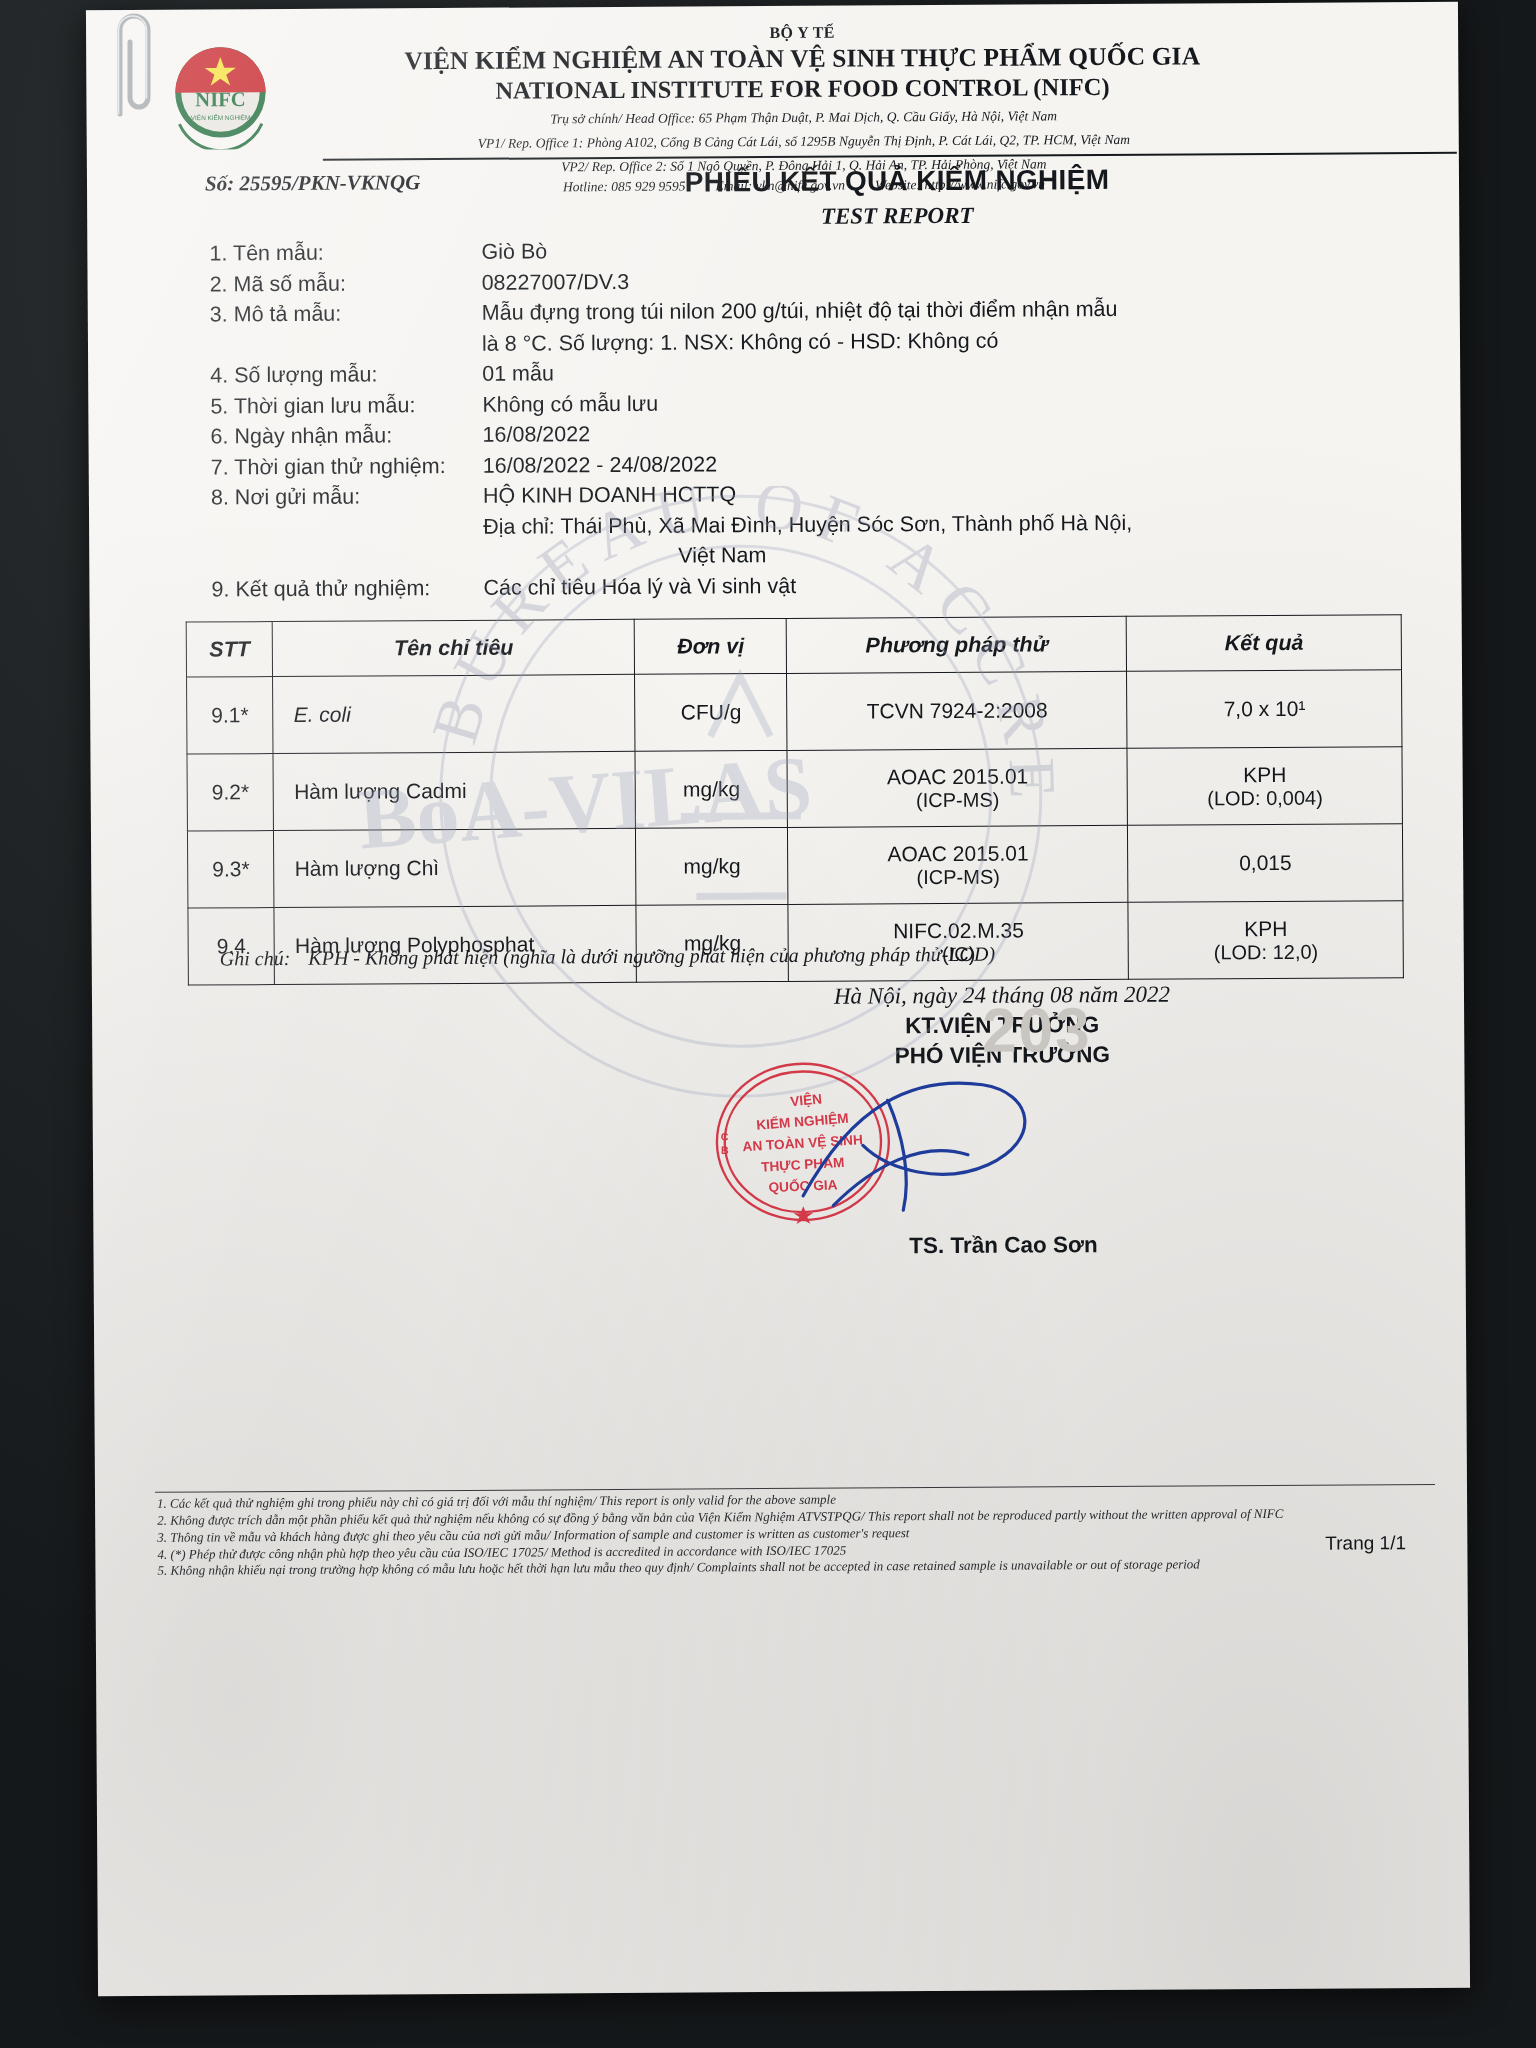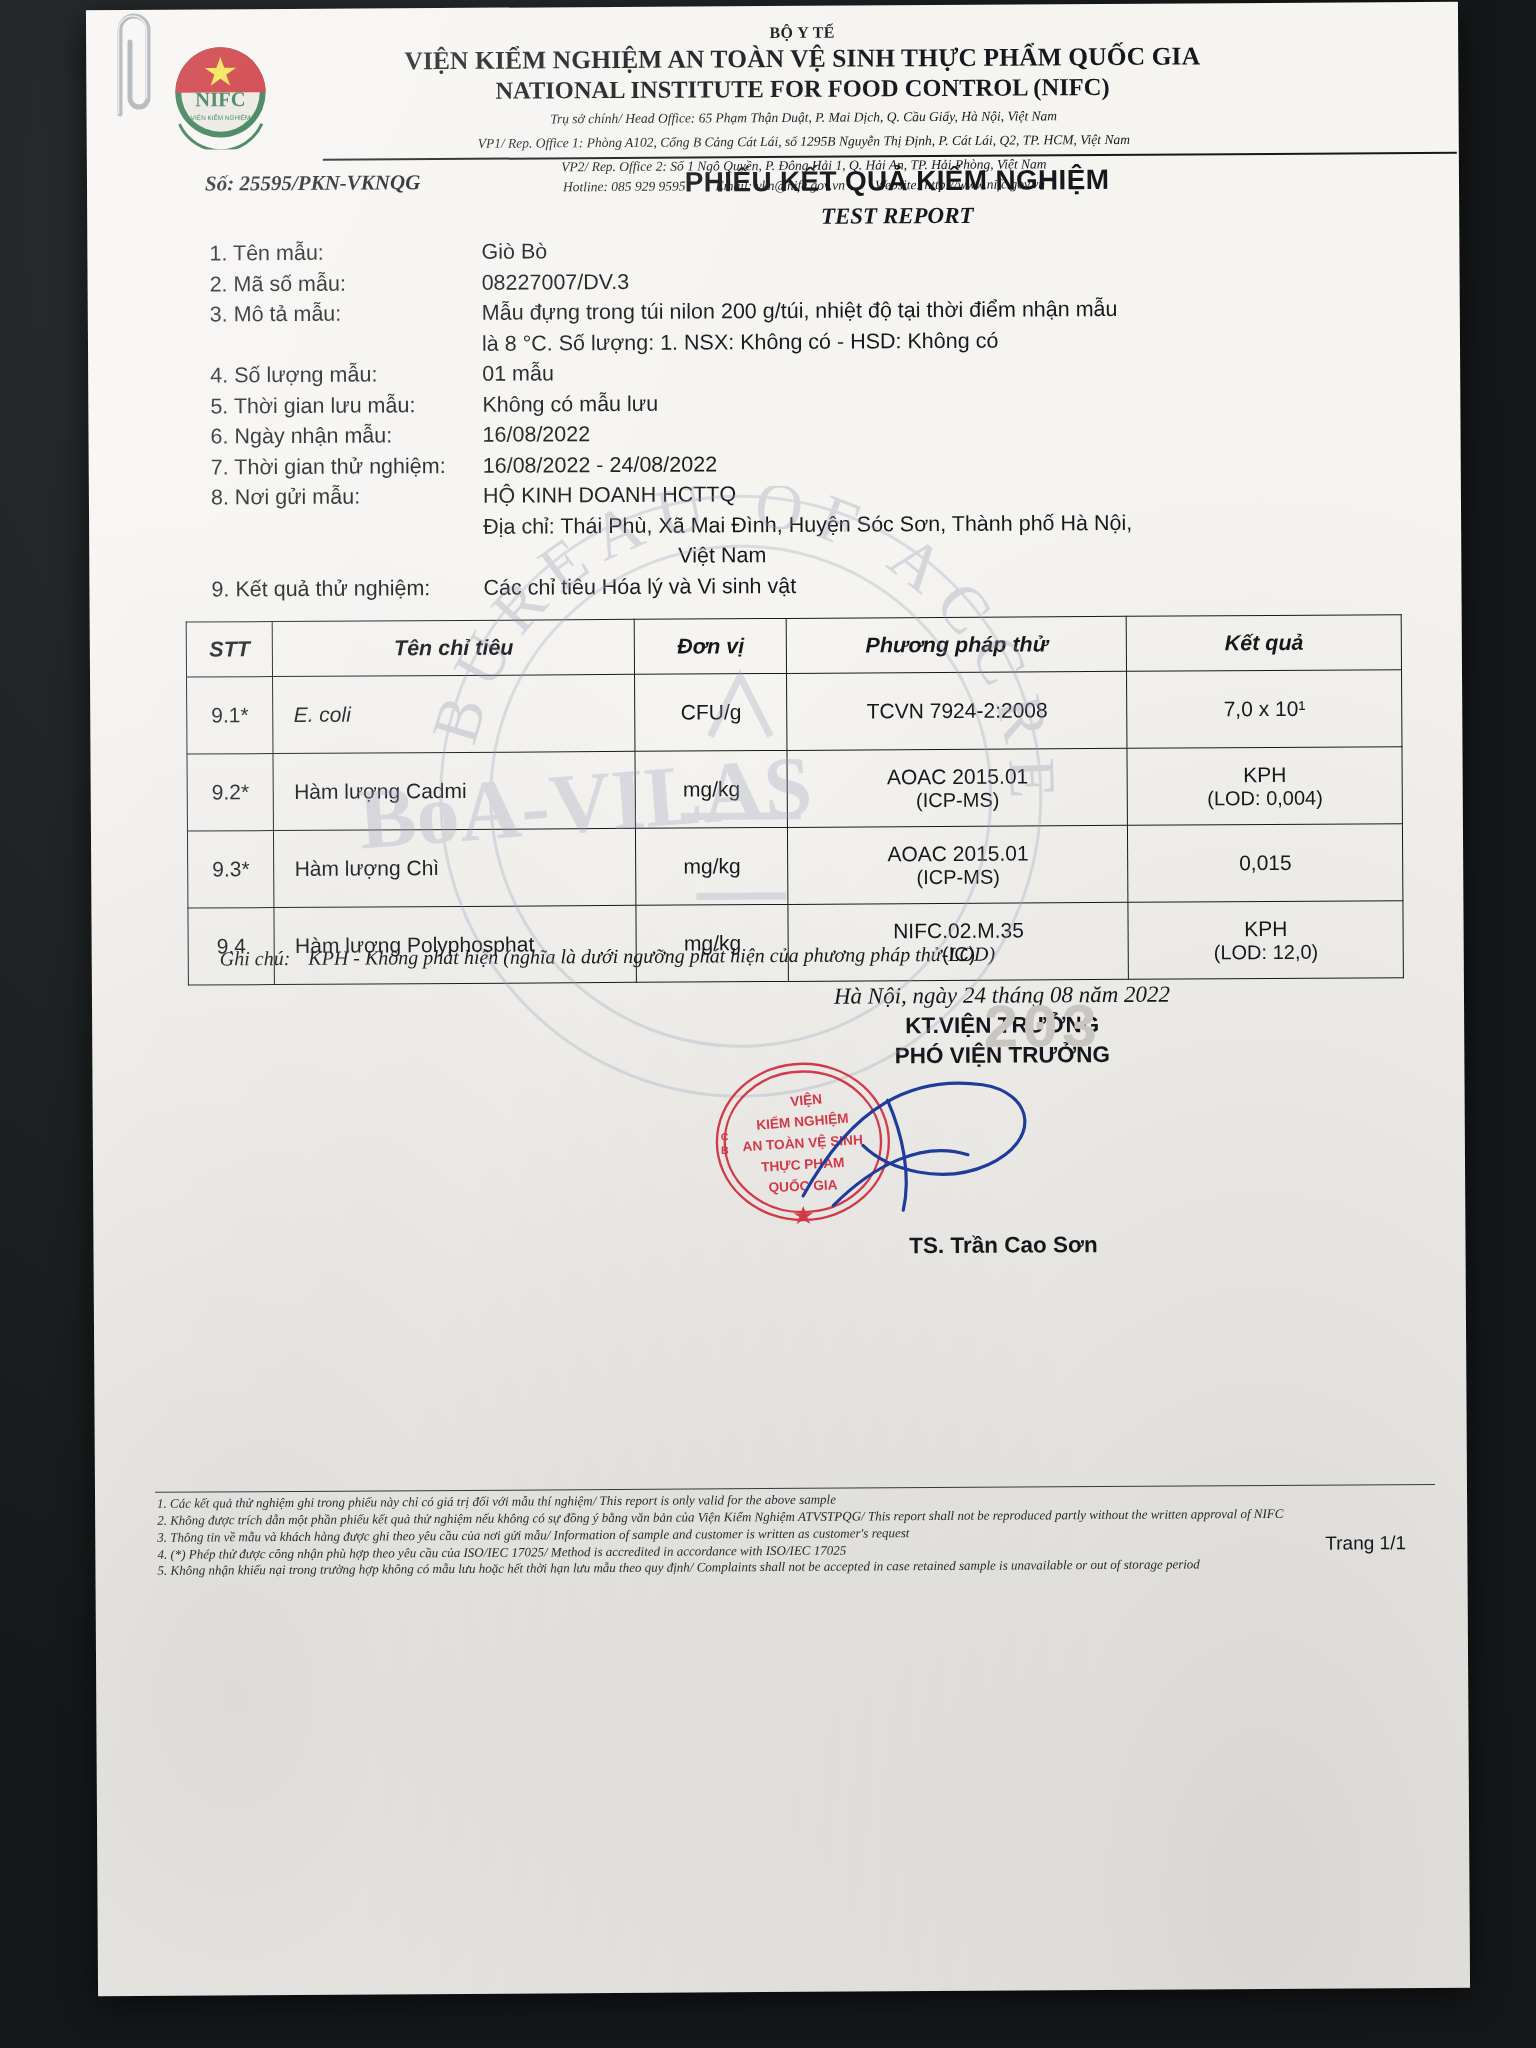--- a/index.html
+++ b/index.html
@@ -291,21 +291,21 @@
     width: 1000px;
     height: 620px;
     z-index: 5;
     opacity: .30;
     pointer-events: none;
   }
   .bignum {
     position: absolute;
     left: 890px;
     top: 990px;
-    font-family: Liberation Mono, monospace;
+    font-family: Liberation Sans, sans-serif;
     font-weight: bold;
     font-size: 62px;
     color: #c9c6c2;
     letter-spacing: 2px;
     z-index: 6;
   }
 
   
   .footer-rule {
     position: absolute;

